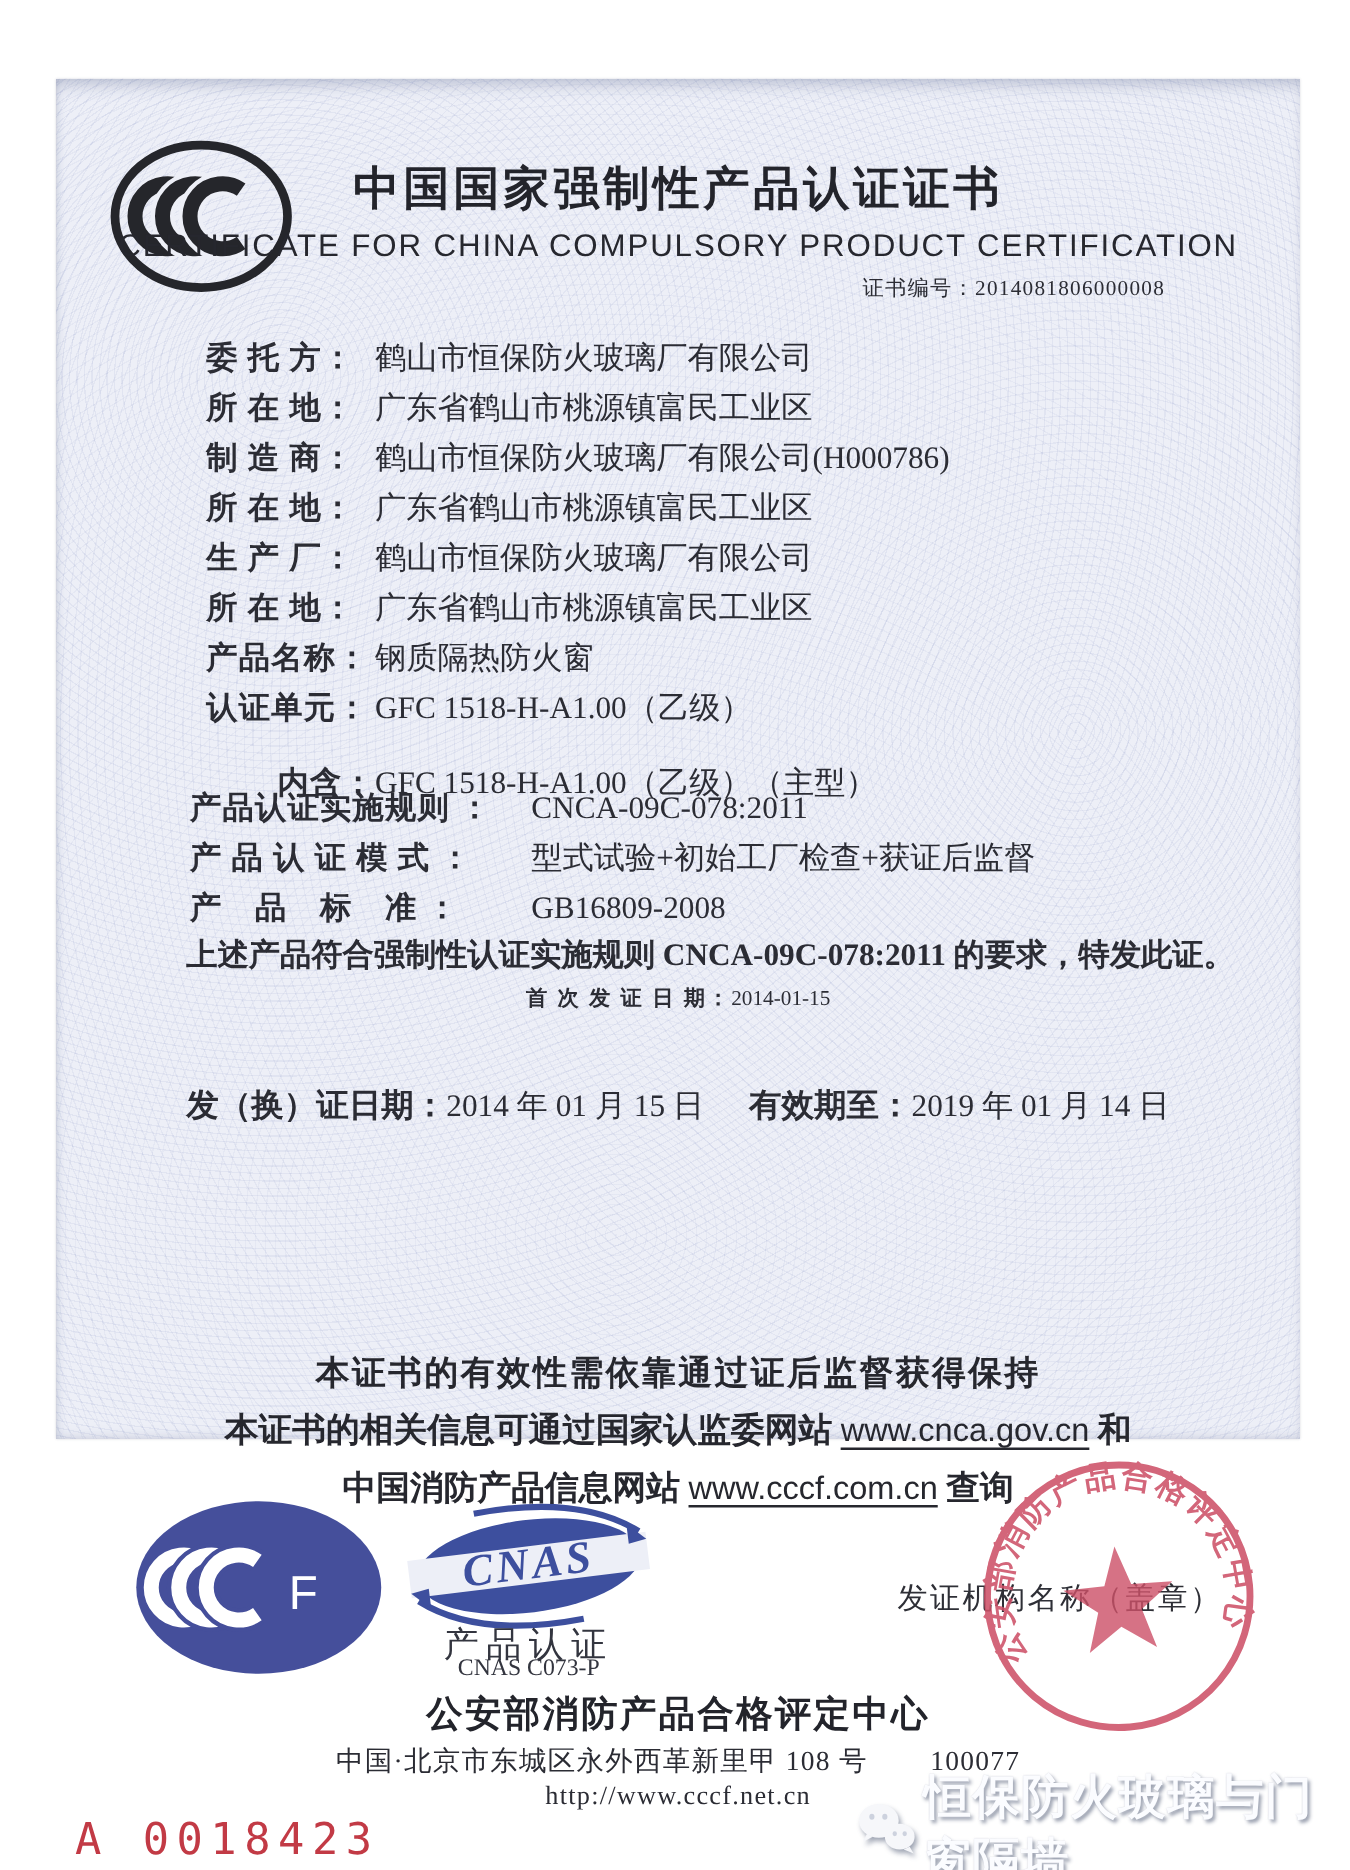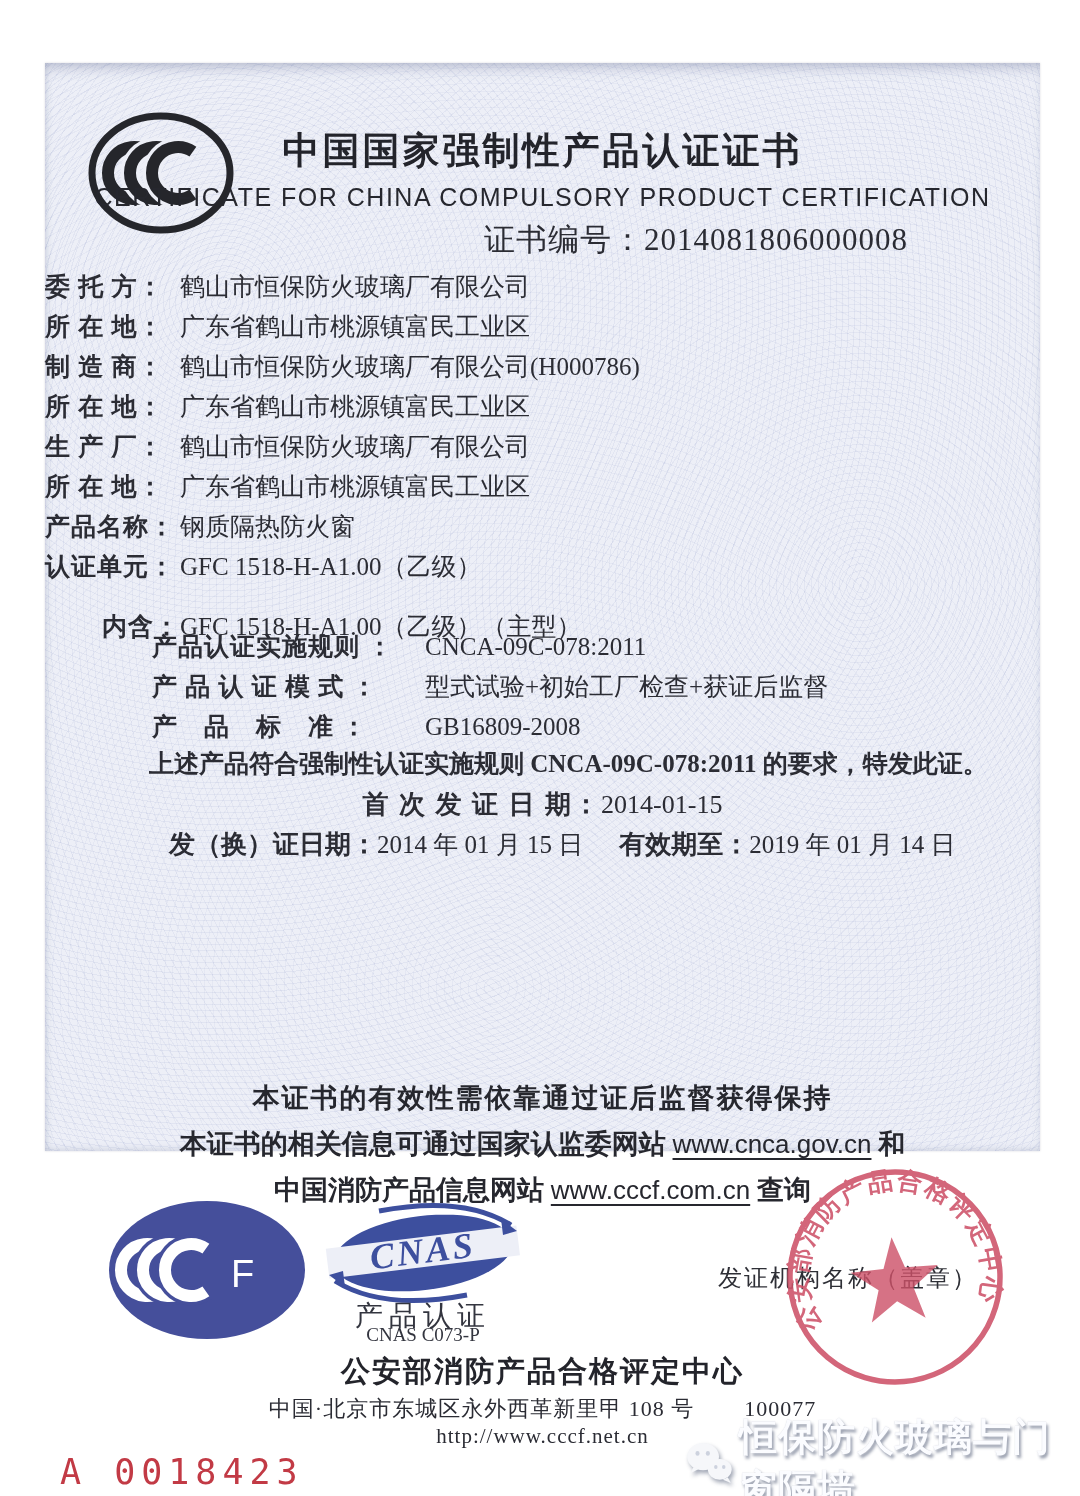--- a/index.html
+++ b/index.html
@@ -18,31 +18,31 @@
     box-shadow: inset 0 10px 14px -7px rgba(105,115,150,.45),
                 inset 0 -6px 10px -6px rgba(105,115,150,.28),
                 inset 4px 0 8px -6px rgba(105,115,150,.3),
                 0 0 2px rgba(40,45,70,.18);
   }
   .abs{position:absolute;}
   .center{left:0;right:0;text-align:center;}
   .title{top:63px;font-size:37px;font-weight:bold;letter-spacing:3px;color:#23242b;}
   .subtitle{top:120px;font-family:"Liberation Sans","DejaVu Sans",sans-serif;
     font-size:25px;letter-spacing:1.5px;color:#26272e;}
-  .certno{top:156px;right:132px;font-size:31px;letter-spacing:1px;}
+  .certno{top:156px;right:108px;font-size:17px;letter-spacing:1px;}
   .fields{top:204px;left:0;right:0;}
-  .frow{height:40px;line-height:40px;font-size:25px;white-space:nowrap;}
+  .frow{height:40px;line-height:40px;padding-left:120px;font-size:25px;white-space:nowrap;}
   .frow .fl{display:inline-block;width:135px;font-weight:bold;letter-spacing:1px;}
   .frow.inner .fl{text-align:right;margin-top:20px;}
   .frow.wide{padding-left:107px;}
   .frow.wide .fl{width:273px;}
   .statement{top:684px;left:104px;font-size:25px;font-weight:bold;white-space:nowrap;}
-  .first-issue{top:724px;font-size:26px;}
+  .first-issue{top:724px;font-size:17px;}
   .first-issue .lbl{font-weight:bold;letter-spacing:2px;}
-  .issue-line{top:764px;left:104px;font-size:25px;white-space:nowrap;margin-left:20px;}
+  .issue-line{top:804px;left:104px;font-size:25px;white-space:nowrap;}
   .issue-line .lbl{font-weight:bold;font-size:26px;}
   .gap{display:inline-block;width:36px;}
   .note{font-size:27px;font-weight:bold;color:#26272e;}
   .n1{top:1017px;letter-spacing:2px;}
   .n2{top:1063px;}
   .n3{top:1109px;}
   .url{font-family:"Liberation Sans","DejaVu Sans",sans-serif;font-weight:normal;
     text-decoration:underline;text-underline-offset:5px;font-size:26px;}
   .cccf-logo{left:58px;top:1136px;width:208px;height:142px;}
   .cnas-logo{left:268px;top:1134px;width:220px;height:112px;}

